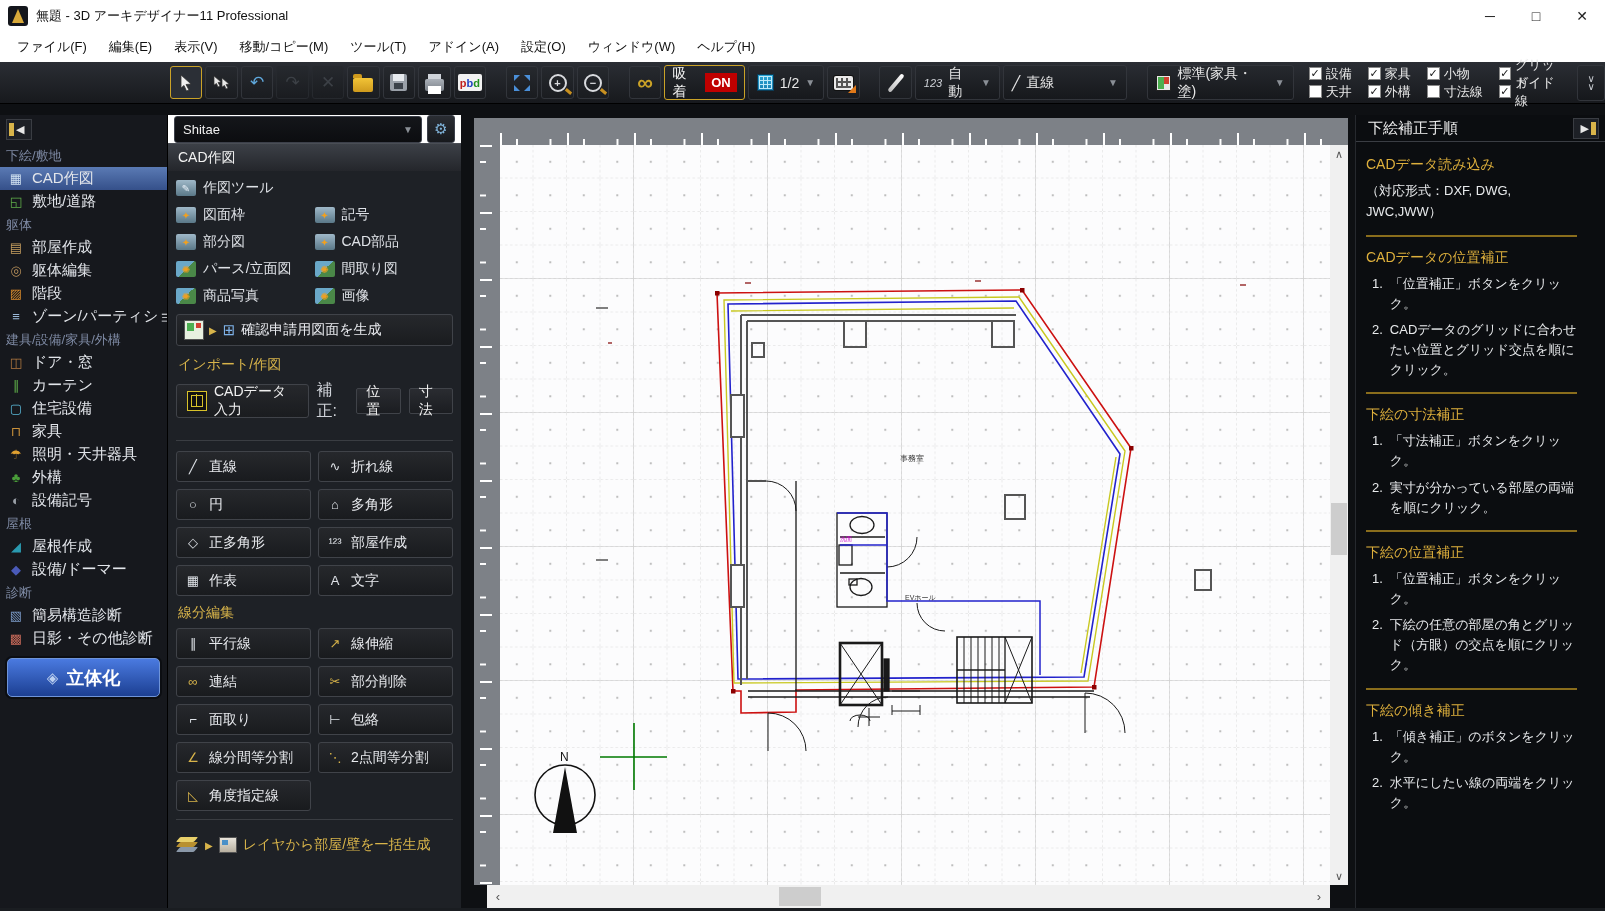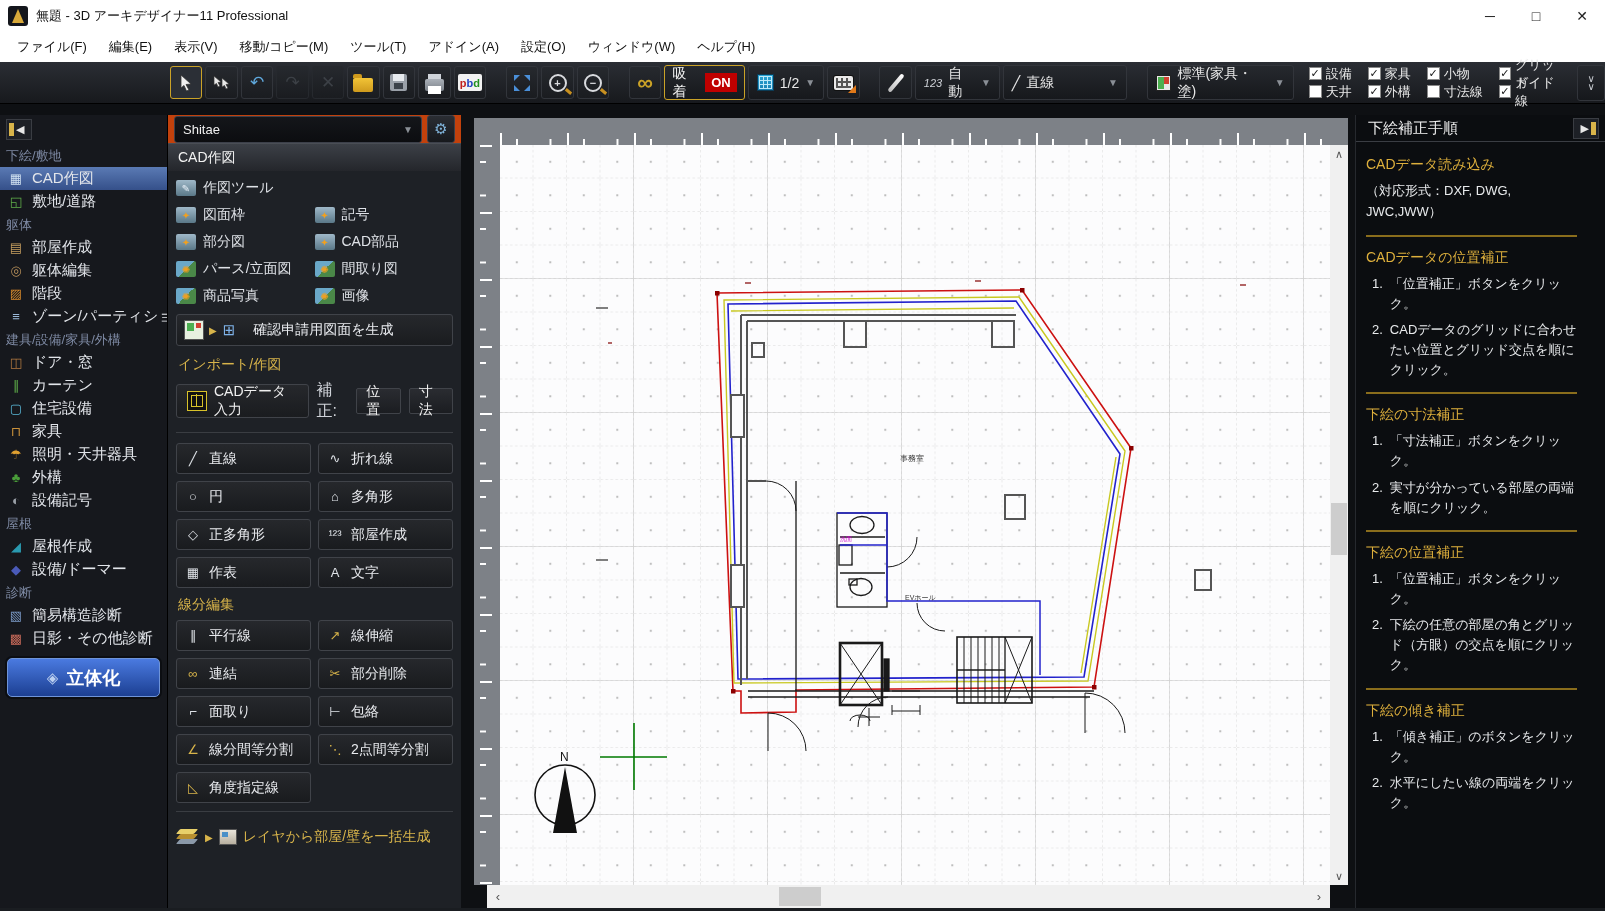--- a/index.html
+++ b/index.html
@@ -60,38 +60,38 @@
   .collapse-btn{width:24px;height:19px;margin:2px 0 4px 6px;background:#1d2026;border:1px solid #3a3d43;display:flex;align-items:center;color:#e8e8e8;font-size:11px;}
   .collapse-btn .bar{width:5px;height:13px;background:#d8b44a;margin:0 2px 0 2px;}
   .sb-section{color:#7e8aa4;font-size:13px;padding:3px 0 2px 6px;}
   .sb-item{height:23px;display:flex;align-items:center;gap:7px;padding-left:7px;font-size:15px;color:#e2e5ea;white-space:nowrap;}
   .sb-item.sel{background:linear-gradient(#5a7ab4,#35508a);}
   .sb-ico{width:18px;text-align:center;font-size:13px;flex:none;}
   .solid-btn{margin:8px 7px 0 7px;height:37px;border-radius:5px;background:linear-gradient(#4a7ae0,#1c3f92);border:1px solid #6f94d8;box-shadow:0 0 0 2px #0c0e12;display:flex;align-items:center;justify-content:center;gap:8px;color:#fff;font-size:18px;font-weight:bold;}
   .solid-btn .ico{font-size:15px;color:#bcd0f0;}
   
   .toolpanel{position:absolute;left:167px;top:115px;width:294px;height:793px;background:#1e2126;border-left:1px solid #000;box-sizing:border-box;}
-  .tp-top{height:28px;background:#c2410c;display:flex;align-items:center;padding:0 6px;gap:5px;}
+  .tp-top{height:28px;background:#ffffff;display:flex;align-items:center;padding:0 6px;gap:5px;}
   .layer-dd{flex:1;height:25px;background:linear-gradient(#14161a,#0c0d10);border:1px solid #3c404a;border-radius:3px;display:flex;align-items:center;padding:0 8px;color:#f0f0f0;font-size:13px;}
   .layer-dd .arrow{margin-left:auto;color:#8a8f96;font-size:10px;}
   .gear-btn{width:26px;height:26px;background:linear-gradient(#2a2d33,#17191d);border:1px solid #3c404a;border-radius:3px;color:#7fb2d8;font-size:15px;display:flex;align-items:center;justify-content:center;}
   .tp-header{height:27px;background:linear-gradient(#3c4047,#24262b);border-top:1px solid #4a4e55;display:flex;align-items:center;padding-left:10px;color:#f2f2f2;font-size:14px;}
   .tp-body{padding:8px 8px 0 8px;}
   .flat-grid{display:grid;grid-template-columns:1fr 1fr;row-gap:9px;margin-bottom:9px;}
   .flat-item{display:flex;align-items:center;gap:7px;color:#dfe2e7;font-size:14px;white-space:nowrap;}
   .flat-item .pic{width:20px;height:16px;border-radius:2px;background:linear-gradient(135deg,#6aa8c8 50%,#4a8848 50%);display:flex;align-items:center;justify-content:center;color:#f0a020;font-size:10px;flex:none;}
   .flat-item .pic.star{background:linear-gradient(#9fb8c8,#5a7888);}
   .wide-btn{height:30px;border:1px solid #404349;border-radius:3px;background:linear-gradient(#26282c,#1a1c1f);display:flex;align-items:center;gap:6px;padding:0 8px;color:#e8eaee;font-size:14px;margin-bottom:10px;white-space:nowrap;}
   .planico{width:18px;height:18px;background:#e8f0e0;box-shadow:0 0 0 1px #555;position:relative;flex:none;}
   .planico:before{content:"";position:absolute;left:2px;top:2px;width:7px;height:8px;background:#4caf50;}
   .planico:after{content:"";position:absolute;right:2px;top:2px;width:5px;height:5px;background:#d04030;}
   .yellow-arrow{color:#d8b44a;font-size:10px;}
   .bluegrid{color:#7fb2e8;font-size:15px;}
   .sec-label{color:#d8b44a;font-size:14px;margin:2px 0 6px 2px;}
-  .cad-row{display:flex;align-items:center;gap:8px;margin-bottom:10px;}
+  .cad-row{display:flex;align-items:center;gap:8px;margin-bottom:18px;}
   .cad-btn{height:32px;border:1px solid #404349;border-radius:3px;background:linear-gradient(#26282c,#1a1c1f);display:flex;align-items:center;gap:7px;padding:0 10px;color:#f0f0f0;font-size:14px;}
   .cadico{width:18px;height:18px;background:#111;border:1px solid #d8c22a;position:relative;flex:none;}
   .cadico:before{content:"";position:absolute;inset:3px;border:1px solid #d8c22a;}
   .cadico:after{content:"";position:absolute;left:8px;top:2px;width:1px;height:13px;background:#d8c22a;}
   .corr-label{color:#cfd2d8;font-size:16px;}
   .mini-btn{height:24px;border:1px solid #404349;border-radius:2px;background:linear-gradient(#2a2c31,#1b1d21);color:#f0f0f0;font-size:14px;display:flex;align-items:center;padding:0 9px;}
   .btn-grid{display:grid;grid-template-columns:1fr 1fr;gap:7px;margin-bottom:8px;}
   .tool-btn{height:29px;border:1px solid #404349;border-radius:3px;background:linear-gradient(#26282c,#191b1e);display:flex;align-items:center;gap:8px;padding:0 8px;color:#e8eaee;font-size:14px;white-space:nowrap;}
   .tool-btn .ic{width:16px;text-align:center;color:#dfe3e8;font-size:13px;flex:none;}
   .tool-btn .ic.gold{color:#d8b44a;}
@@ -417,21 +417,21 @@
           </div>
         <div class="flat-item">
             <span class="pic">✺</span>
             <span>画像</span>
           </div>
       </div>
       <div class="wide-btn">
         <span class="planico"></span>
         <span class="yellow-arrow">▶</span>
         <span class="bluegrid">⊞</span>
-        <span style="margin-left:12px;">確認申請用図面を生成</span>
+        <span style="margin-left:0;">確認申請用図面を生成</span>
       </div>
       <div class="sec-label">インポート/作図</div>
       <div class="cad-row">
         <div class="cad-btn">
             <span class="cadico"></span>
             <span>CADデータ入力</span>
           </div>
         <span class="corr-label">補正:</span>
         <div class="mini-btn">位置</div>
         <div class="mini-btn">寸法</div>

